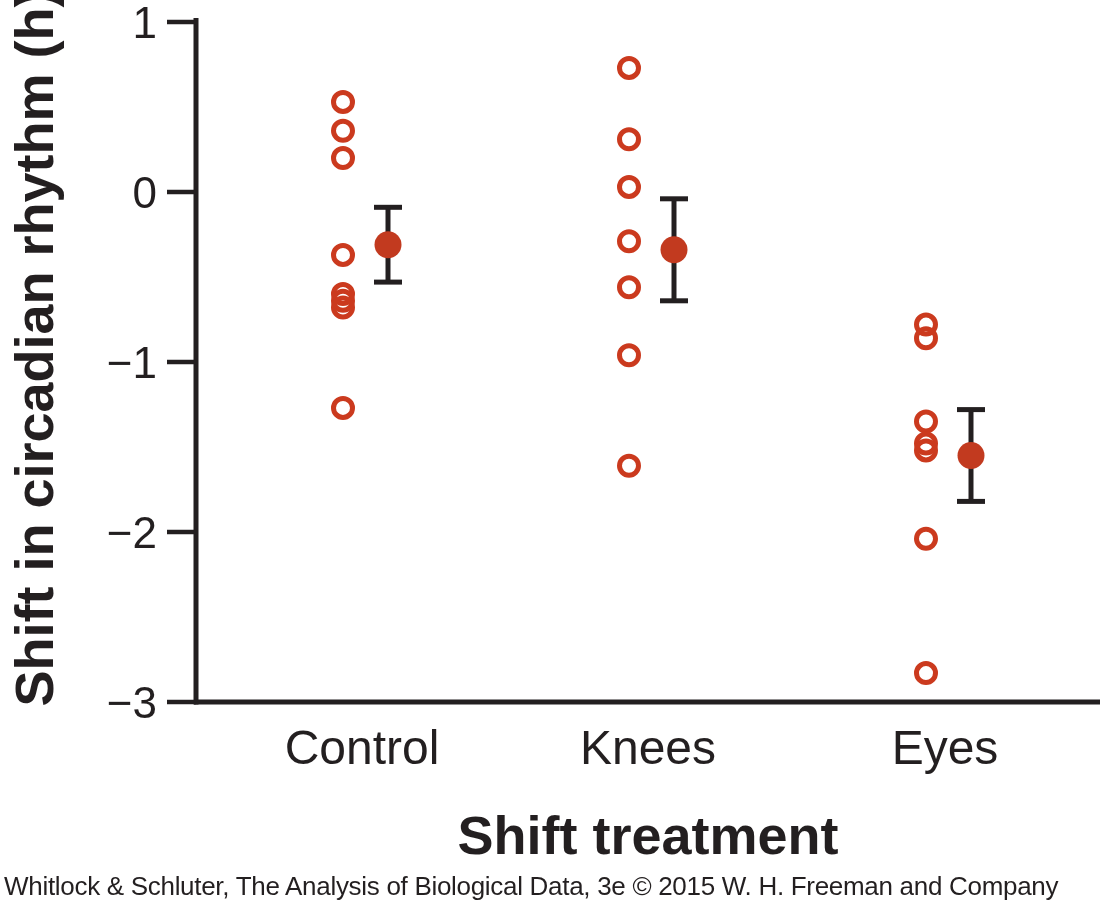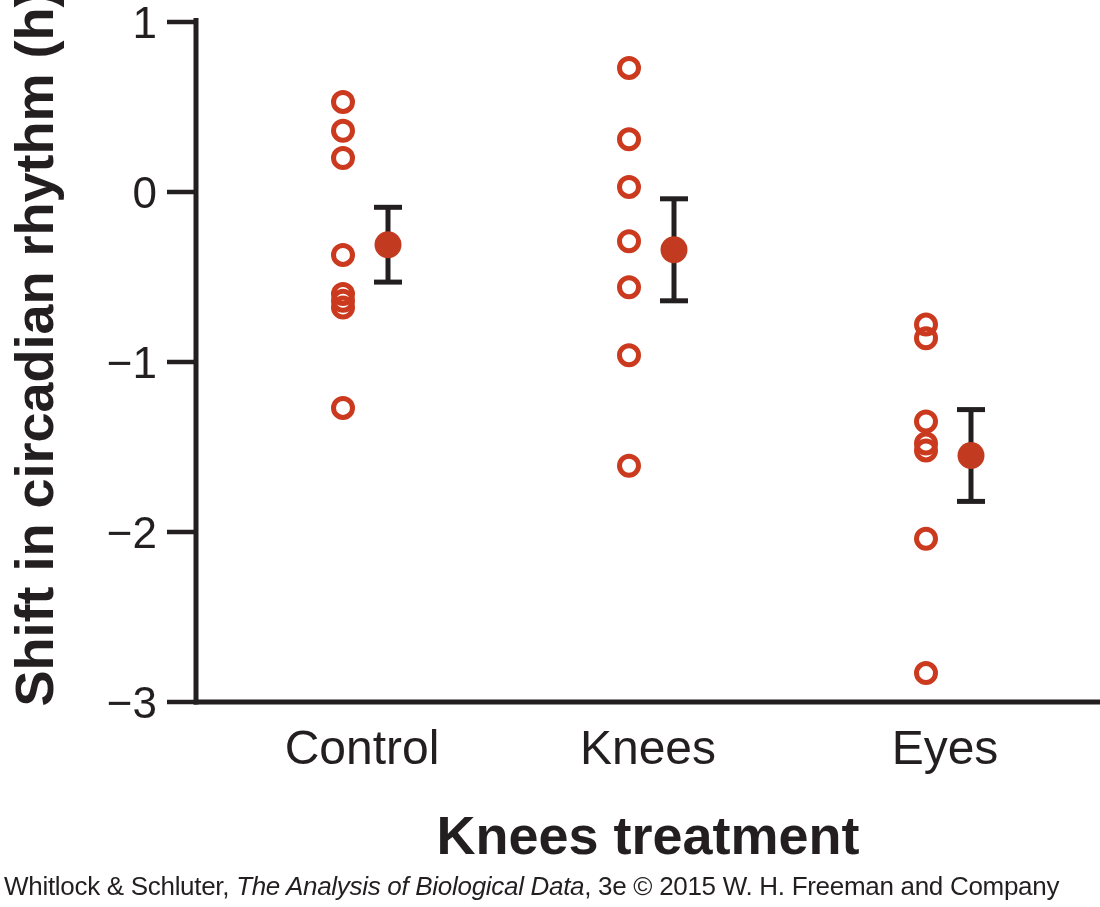--- a/index.html
+++ b/index.html
@@ -45,21 +45,20 @@
   .caption {
     position: absolute;
     left: 4px;
     top: 871px;
     white-space: nowrap;
     font-size: 26px;
     color: #231f20;
     letter-spacing: -0.3px;
   }
   .caption .book-title {
-    font-style: italic;
     margin-top: 24px;
   }
   text {
     font-family: "Liberation Sans", sans-serif;
   }
 </style>
 </head>
 <body>
 
 <div class="figure">
@@ -108,15 +107,15 @@
       <circle cx="926" cy="450.4" r="9.5" fill="none" stroke="#cb3a1e" stroke-width="5"></circle>
       <circle cx="926" cy="538.8" r="9.5" fill="none" stroke="#cb3a1e" stroke-width="5"></circle>
       <circle cx="926" cy="673.1" r="9.5" fill="none" stroke="#cb3a1e" stroke-width="5"></circle>
       <line x1="971" y1="409.6" x2="971" y2="501.40000000000003" stroke="#231f20" stroke-width="5"></line>
       <line x1="957" y1="409.6" x2="985" y2="409.6" stroke="#231f20" stroke-width="5"></line>
       <line x1="957" y1="501.40000000000003" x2="985" y2="501.40000000000003" stroke="#231f20" stroke-width="5"></line>
       <circle cx="971" cy="455.5" r="13.5" fill="#c23a1f"></circle>
       <text x="945" y="764" text-anchor="middle" font-size="48px" fill="#231f20">Eyes</text>
     </svg>
   <div class="y-title">Shift in circadian rhythm (h)</div>
-  <div class="x-title">Knees treatment</div>
+  <div class="x-title">Shift treatment</div>
   <div class="caption"><span>Whitlock &amp; Schluter, </span><span class="book-title">The Analysis of Biological Data</span><span>, 3e © 2015 W. H. Freeman and Company</span></div>
 </div>
 
 </body></html>

